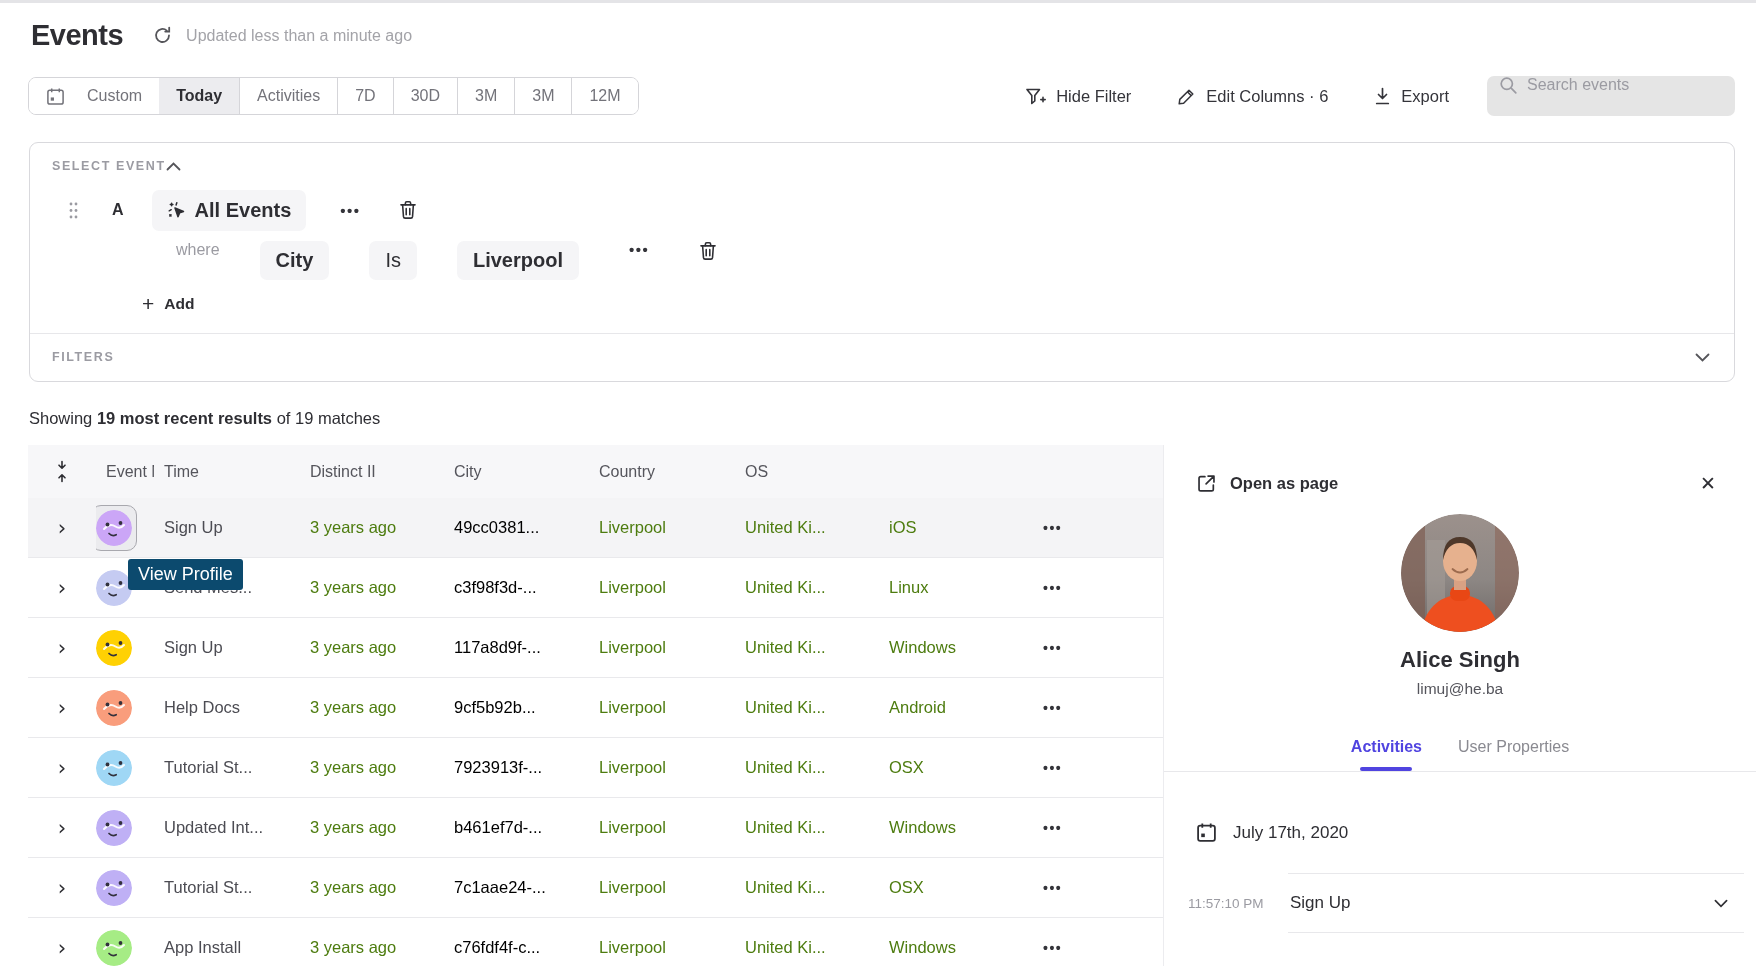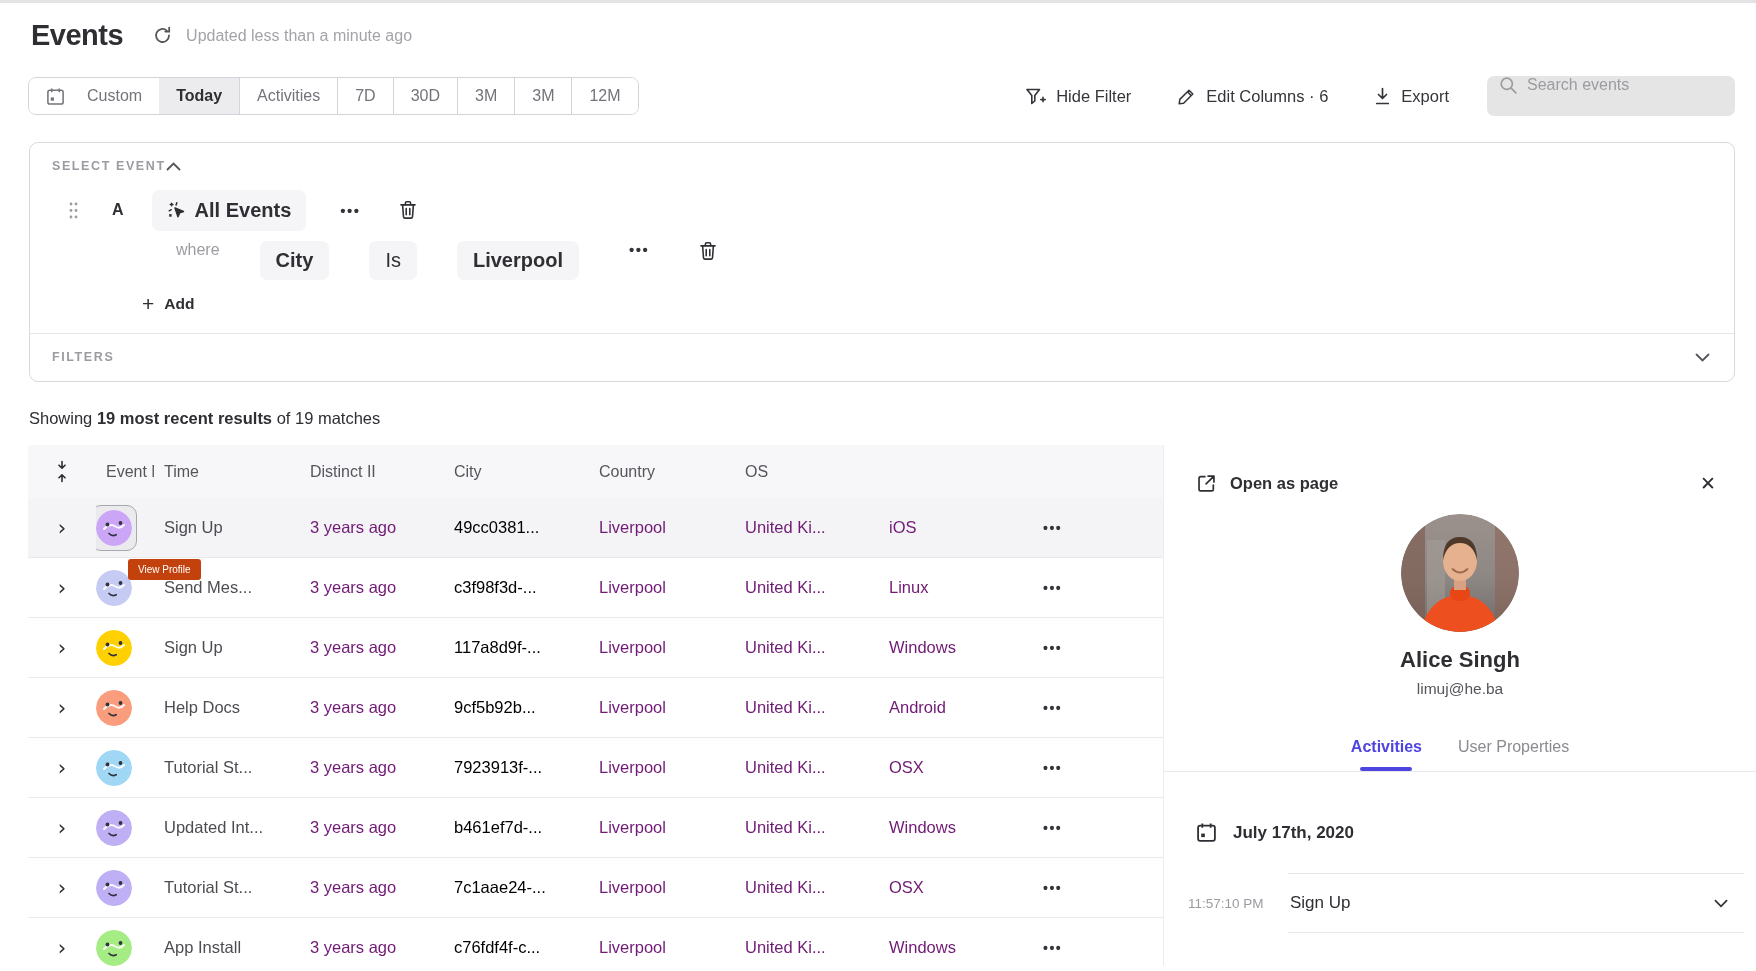--- a/index.html
+++ b/index.html
@@ -73,44 +73,44 @@
   .td { padding-left:10px; white-space:nowrap; overflow:hidden; }
   .td-exp { display:flex; justify-content:center; padding-left:0; }
   .expand-chevron { font-size:21px; line-height:20px; color:#2e2e33; cursor:pointer;
     font-family:"DejaVu Sans", sans-serif; }
   .expand-chevron::before { content:"›"; }
   .td-avatar { padding-left:0; display:flex; align-items:center; }
   .avatar { width:36px; height:36px; border-radius:50%; display:block; cursor:pointer; }
   .avatar-box { width:46px; height:46px; border:1px solid #a8a8ae; background:#ebebee; border-radius:10px;
     display:flex; align-items:center; justify-content:center; margin-left:-5px; cursor:pointer; }
   .c-event { color:#4c4c53; }
-  .c-dim { color:#701a75; }
+  .c-dim { color:#4d7c0f; }
   .id-link { color:#000000; cursor:pointer; }
   .row-menu { border:none; background:none; cursor:pointer; color:#34343a; font-size:14px;
     font-weight:700; letter-spacing:1.5px; padding-left:24px; text-align:left; }
   .row-menu::before { content:"•••"; }
-  .tooltip { position:absolute; left:100px; top:114px; background:#c2410c; color:#fff; font-size:10px;
+  .tooltip { position:absolute; left:100px; top:114px; background:#0c4a6e; color:#fff; font-size:18px;
     padding:5px 10px; border-radius:3px; z-index:6; white-space:nowrap; }
 
   
   .panel { flex:1; border-left:1px solid #ececef; background:#fff; overflow:hidden; }
   .panel-head { display:flex; align-items:center; padding:27px 40px 0 32px; }
   .openpage-btn { display:flex; align-items:center; gap:13px; border:none; background:none; cursor:pointer;
     font-size:16.5px; font-weight:600; color:#2e2e33; font-family:inherit; }
   .close-btn { margin-left:auto; border:none; background:none; cursor:pointer; font-size:19px; color:#2e2e33; }
   .photo-wrap { display:flex; justify-content:center; margin-top:19px; }
   .photo { border-radius:50%; cursor:pointer; display:block; }
   .p-name { text-align:center; margin-top:15px; font-size:22px; font-weight:700; }
   .p-email { text-align:center; margin-top:7px; font-size:15.5px; color:#55555c; }
   .p-tabs { display:flex; justify-content:center; gap:36px; margin-top:40px; border-bottom:1px solid #e8e8eb; }
   .p-tab { position:relative; padding-bottom:15px; font-size:16px; color:#8a8a91; cursor:pointer; }
   .p-tab.active { color:#5044e0; font-weight:700; }
   .p-tab.active .tab-underline { position:absolute; left:50%; transform:translateX(-50%); bottom:0;
     width:52px; height:4px; border-radius:2px; background:#5044e0; }
-  .p-date { display:flex; align-items:center; gap:16px; padding:50px 0 0 32px; font-size:17px; font-weight:700;text-align:center; }
+  .p-date { display:flex; align-items:center; gap:16px; padding:50px 0 0 32px; font-size:17px; font-weight:400;text-align:center; }
   .activity { display:flex; align-items:center; margin-top:30px; padding-left:24px; }
   .act-time { width:100px; font-size:13.5px; color:#9b9ba2; flex:none; }
   .act-body { flex:1; margin-right:12px; border-top:1px solid #e8e8eb; border-bottom:1px solid #e8e8eb;
     display:flex; align-items:center; justify-content:space-between; padding:19px 16px 19px 2px;
     font-size:17px; cursor:pointer; }
   svg { display:block; }
 </style>
 </head>
 <body>
 

